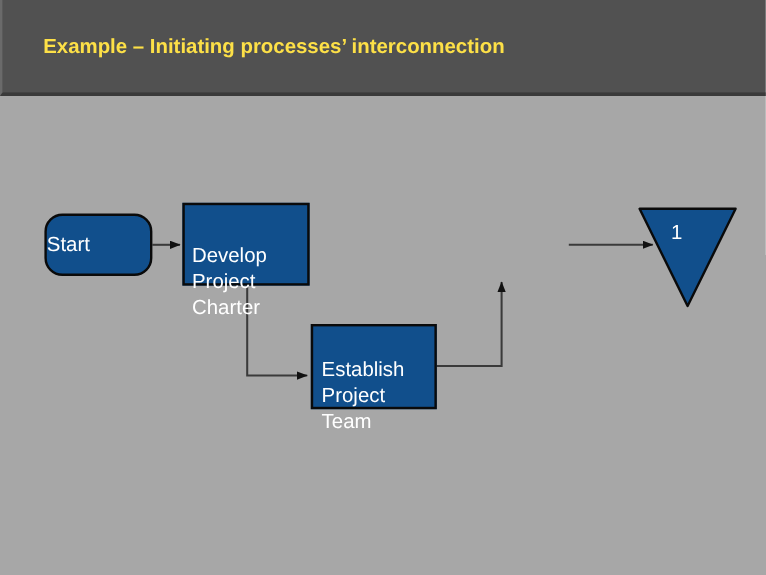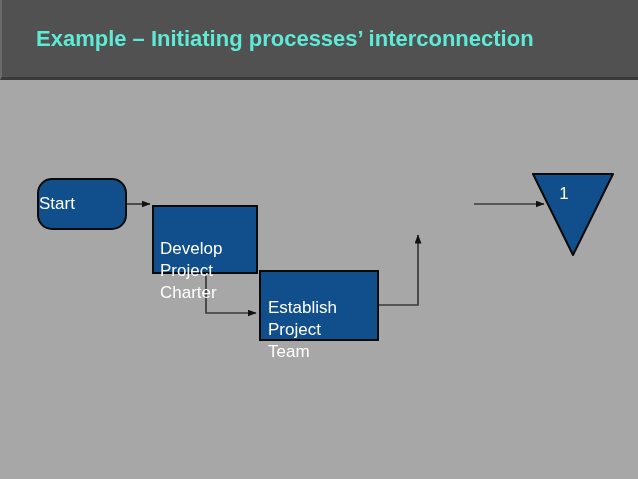--- a/index.html
+++ b/index.html
@@ -20,22 +20,22 @@
     background: #515151;
     border-bottom: 3px solid #3a3a3a;
     border-left: 2px solid #6a6a6a;
     box-sizing: border-box;
     display: flex;
     align-items: center;
   }
   .slide-title {
     margin: 0;
     padding-left: 34px;
-    color: #5eead4;
-    font-size: 22px;
+    color: #fde047;
+    font-size: 17px;
     font-weight: bold;
     letter-spacing: 0px;
   }
   .canvas {
     position: absolute;
     left: 0; top: 0;
     width: 638px; height: 479px;
   }
   .connectors {
     position: absolute;
@@ -57,25 +57,24 @@
     border-radius: 15px;
     display: flex;
     align-items: center;
     justify-content: flex-start;
     white-space: nowrap;
   }
   .node-develop {
     left: 152px; top: 169px;
     width: 106px; height: 69px;
     padding: 9px 3px 0 6px;
-    margin-top: 36px;
   }
   .node-establish {
     left: 259px; top: 270px;
-    width: 120px; height: 71px;
+    width: 105px; height: 71px;
     padding: 3px 3px 0 7px;
   }
   .node-identify {
     left: 361px; top: 178px;
     width: 113px; height: 54px;
     padding: 2px 3px 0 3px;
   }
   .tri-label {
     position: absolute;
     left: 551px; top: 183px;

